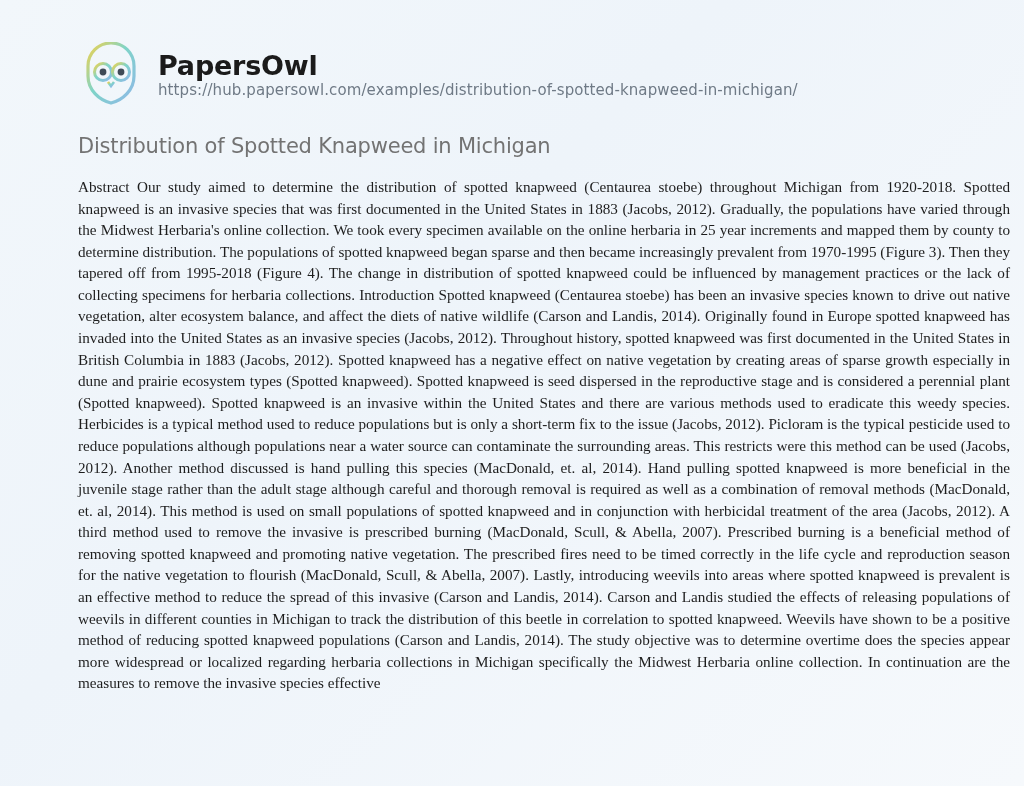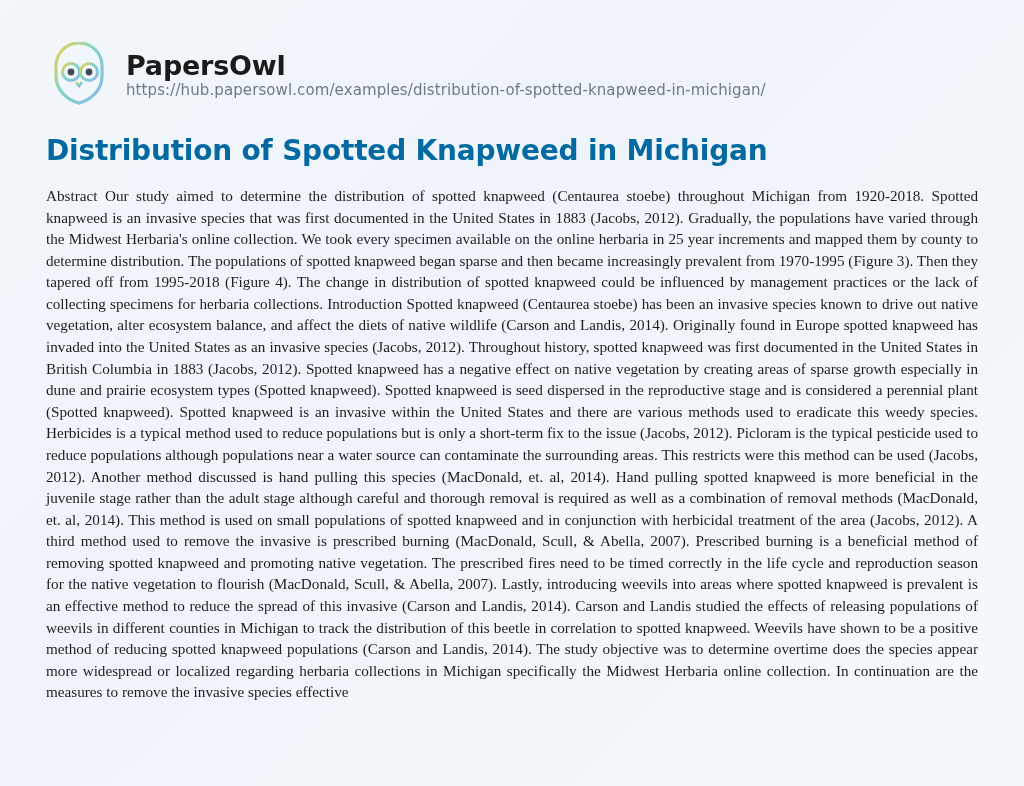--- a/index.html
+++ b/index.html
@@ -11,20 +11,21 @@
     height: 786px;
     background: linear-gradient(135deg, #f2f7fb 0%, #eef4fa 40%, #f6f9fc 100%);
     font-family: "Liberation Serif", serif;
     overflow: hidden;
   }
   .page {
     position: relative;
     width: 1000px;
     height: 786px;
     box-sizing: border-box;
+    padding-left: 32px;
   }
   .header {
     display: flex;
     align-items: center;
     padding: 42px 0 0 46px;
   }
   .logo-mark {
     width: 66px;
     height: 66px;
     flex: 0 0 66px;
@@ -51,23 +52,23 @@
     font-family: "DejaVu Sans", sans-serif;
     font-size: 15px;
     color: #6f7a86;
     letter-spacing: 0.1px;
   }
   .content {
     padding: 26px 46px 0 46px;
   }
   .doc-title {
     font-family: "DejaVu Sans", sans-serif;
-    font-size: 28px;
-    font-weight: bold;
-    color: #0369a1;
+    font-size: 21px;
+    font-weight: normal;
+    color: #737373;
     margin: 0 0 18px 0;
     letter-spacing: -0.2px;
   }
   .doc-body {
     font-family: "Liberation Serif", serif;
     font-size: 15.2px;
     line-height: 1.42;
     color: #1d1d1d;
     text-align: justify;
     margin: 0;

